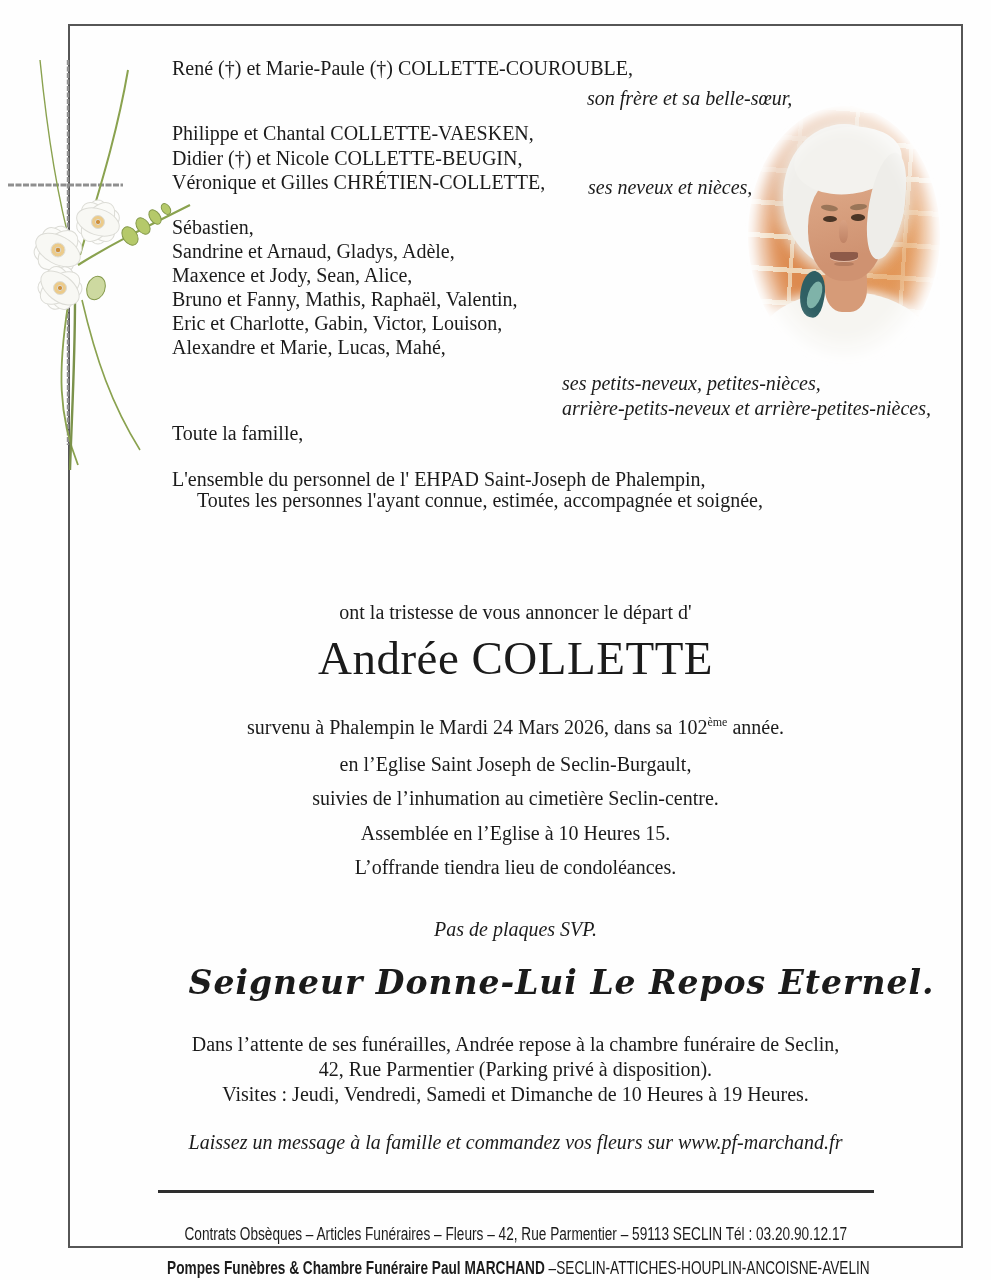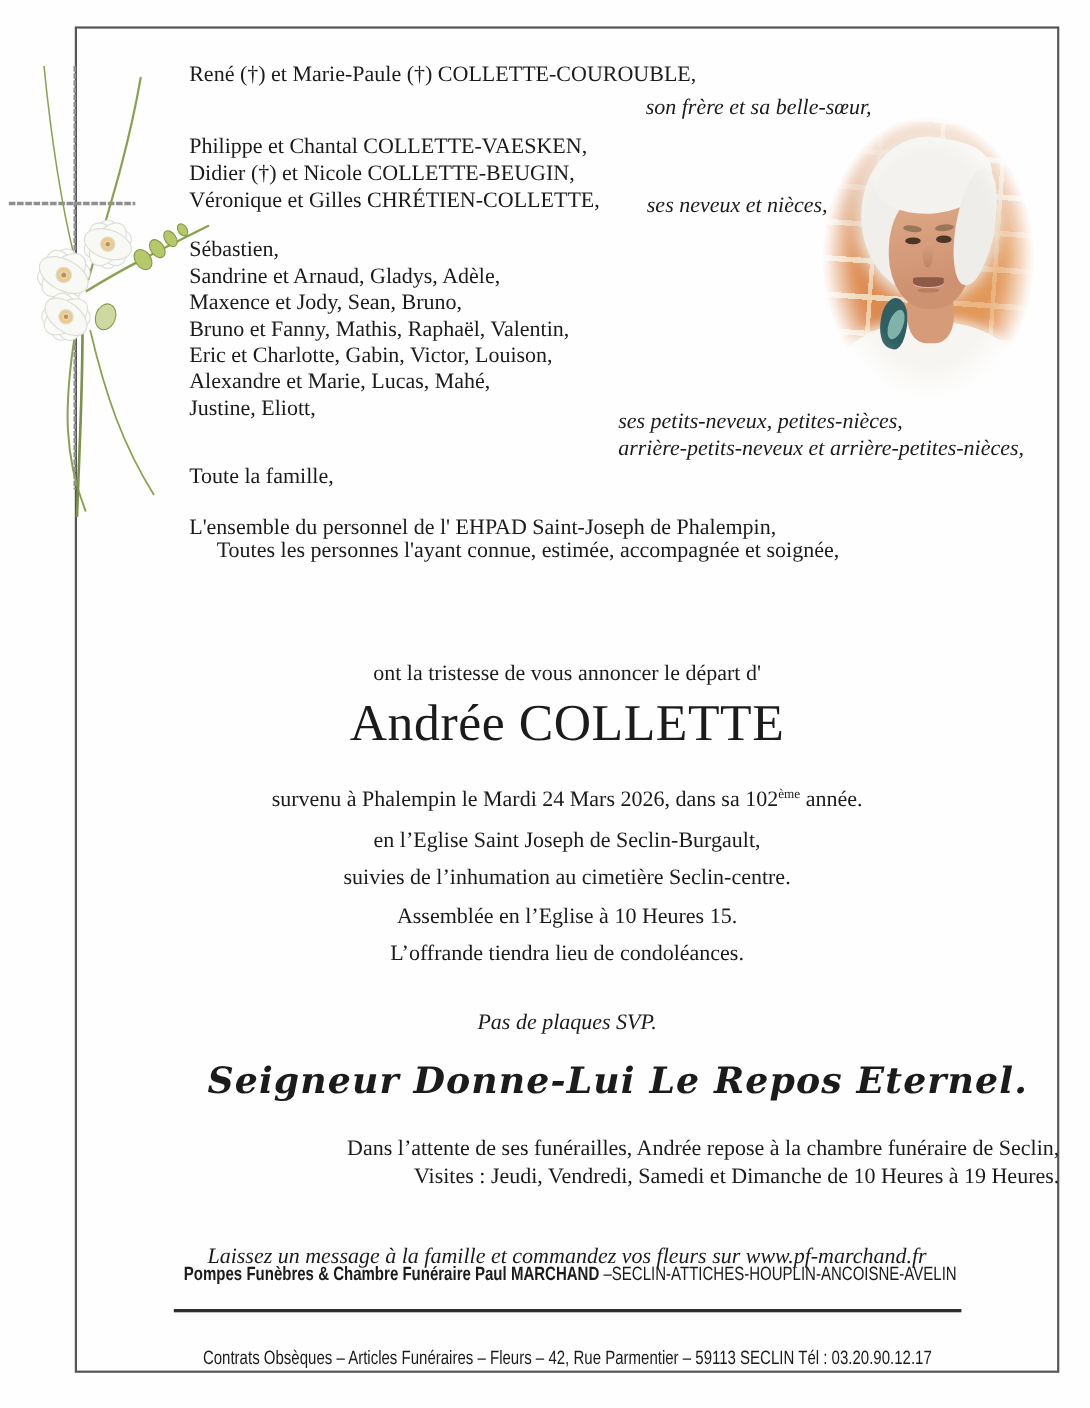--- a/index.html
+++ b/index.html
@@ -18,21 +18,21 @@
   .it{font-style:italic;}
   .center-band{position:absolute;left:68px;width:895px;text-align:center;z-index:4;}
   .stack{line-height:24.5px;}
   
   .names-left{left:172px;}
   
   .deceased-title{font-size:47px;line-height:50px;letter-spacing:.5px;}
   sup{font-size:12px;vertical-align:super;line-height:0;}
   
   .ceremony{line-height:34.3px;}
-  .repose{line-height:25px;text-align:right;}
+  .repose{line-height:25px;}
   
   .prayer{
     font-size:33px;font-style:italic;font-weight:700;letter-spacing:1px;
     font-family:"DejaVu Serif","Liberation Serif",serif;
   }
   
   .footer-rule{position:absolute;left:158px;top:1190px;width:716px;height:3px;background:#2e2e2e;z-index:4;}
   .footer-line{
     position:absolute;left:68px;width:895px;text-align:center;z-index:4;
     font-family:"Liberation Sans", sans-serif;font-size:17.5px;line-height:22px;white-space:nowrap;
@@ -156,25 +156,24 @@
 <div class="t names-left stack" style="top:121px;">
   <div>Philippe et Chantal COLLETTE-VAESKEN,</div>
   <div>Didier (†) et Nicole COLLETTE-BEUGIN,</div>
   <div>Véronique et Gilles CHRÉTIEN-COLLETTE,</div>
 </div>
 <div class="t it" style="left:588px;top:175px;">ses neveux et nièces,</div>
 
 <div class="t names-left" style="top:215px;line-height:24px;">
   <div>Sébastien,</div>
   <div>Sandrine et Arnaud, Gladys, Adèle,</div>
-  <div>Maxence et Jody, Sean, Bruno,</div>
+  <div>Maxence et Jody, Sean, Alice,</div>
   <div>Bruno et Fanny, Mathis, Raphaël, Valentin,</div>
   <div>Eric et Charlotte, Gabin, Victor, Louison,</div>
   <div>Alexandre et Marie, Lucas, Mahé,</div>
-  <div>Justine, Eliott,</div>
 </div>
 
 <div class="t it" style="left:562px;top:371px;line-height:25px;">
   <div>ses petits-neveux, petites-nièces,</div>
   <div>arrière-petits-neveux et arrière-petites-nièces,</div>
 </div>
 
 <div class="t names-left" style="top:421px;">Toute la famille,</div>
 <div class="t names-left" style="top:467px;">L'ensemble du personnel de l' EHPAD Saint-Joseph de Phalempin,</div>
 <div class="t names-left" style="top:488px;margin-left:25px;">Toutes les personnes l'ayant connue, estimée, accompagnée et soignée,</div>
@@ -191,20 +190,21 @@
   <div>Assemblée en l’Eglise à 10 Heures 15.</div>
   <div>L’offrande tiendra lieu de condoléances.</div>
 </div>
 
 <div class="center-band it" style="top:918px;font-size:20px;">Pas de plaques SVP.</div>
 
 <div class="center-band prayer" style="top:963px;padding-left:46px;">Seigneur Donne-Lui Le Repos Eternel.</div>
 
 <div class="center-band repose" style="top:1032px;font-size:20px;">
   <div>Dans l’attente de ses funérailles, Andrée repose à la chambre funéraire de Seclin,</div>
+  <div>42, Rue Parmentier (Parking privé à disposition).</div>
   <div>Visites : Jeudi, Vendredi, Samedi et Dimanche de 10 Heures à 19 Heures.</div>
 </div>
 
 <div class="center-band it" style="top:1131px;font-size:20px;">Laissez un message à la famille et commandez vos fleurs sur www.pf-marchand.fr</div>
 
 <div class="footer-rule"></div>
-<div class="footer-line" style="top:1147px;"><span class="condense"><span class="fl-bold">Pompes Funèbres &amp; Chambre Funéraire Paul MARCHAND </span><span>–SECLIN-ATTICHES-HOUPLIN-ANCOISNE-AVELIN</span></span></div>
+<div class="footer-line" style="top:1257px;"><span class="condense"><span class="fl-bold">Pompes Funèbres &amp; Chambre Funéraire Paul MARCHAND </span><span>–SECLIN-ATTICHES-HOUPLIN-ANCOISNE-AVELIN</span></span></div>
 <div class="footer-line" style="top:1223px;"><span class="condense">Contrats Obsèques – Articles Funéraires – Fleurs – 42, Rue Parmentier – 59113 SECLIN Tél : 03.20.90.12.17</span></div>
 
 </body></html>

